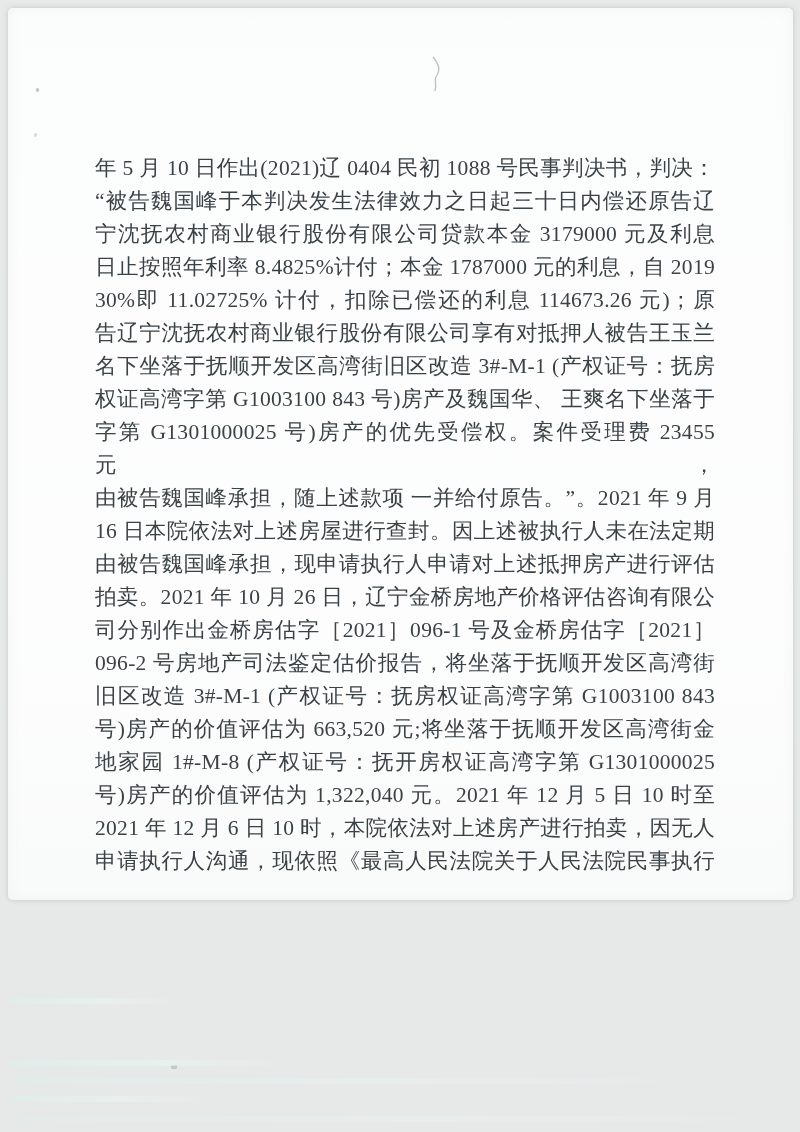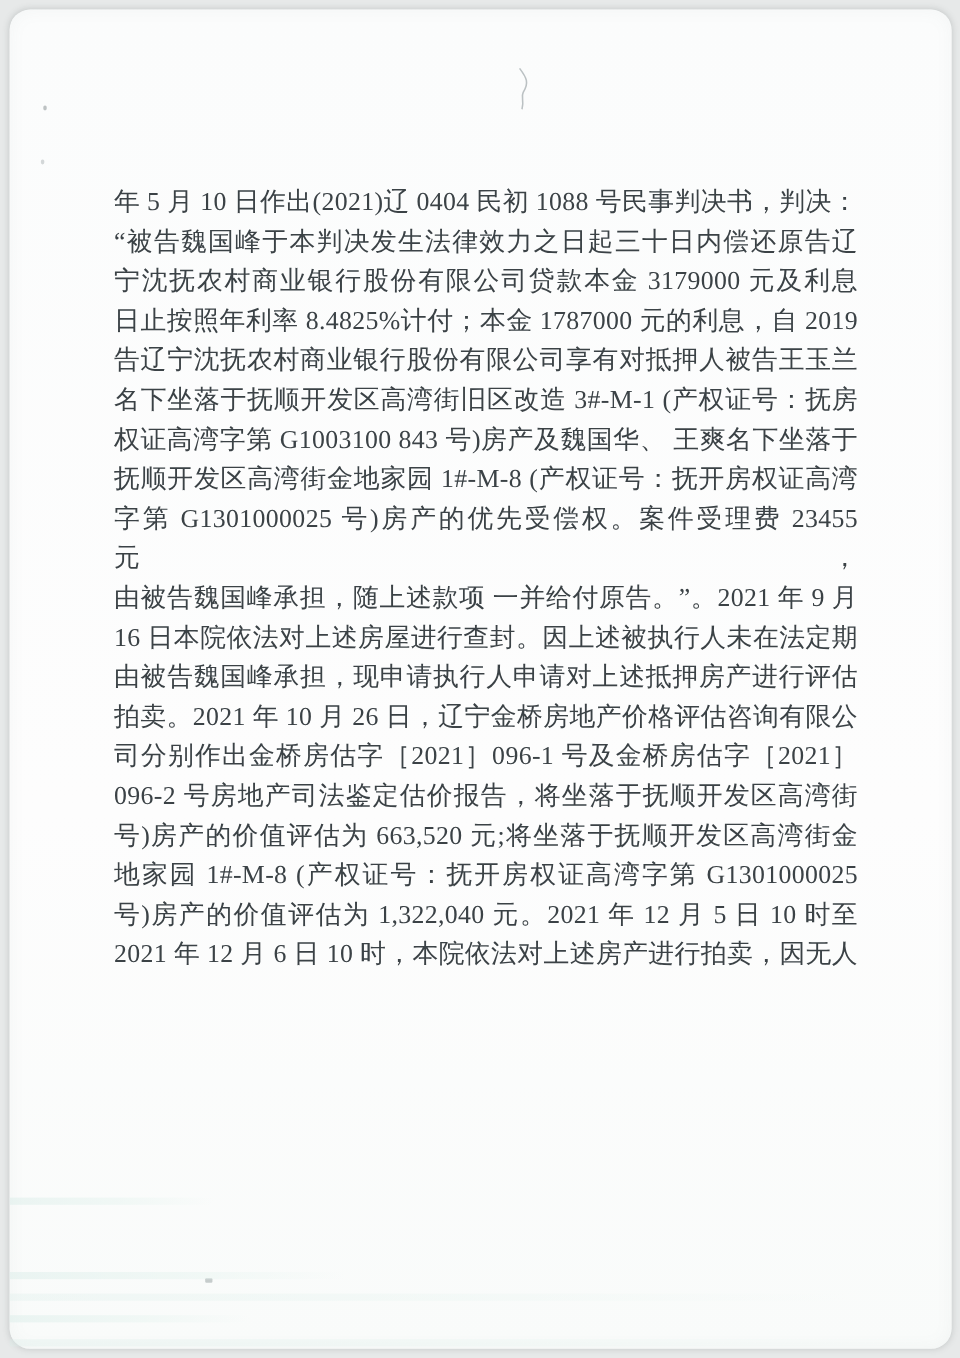--- a/index.html
+++ b/index.html
@@ -5,23 +5,23 @@
   html,body{margin:0;padding:0;}
   body{
     width:800px;height:1132px;
     background:#e7e9e9;
     position:relative;
     overflow:hidden;
     font-family:"Liberation Serif","DejaVu Serif",serif;
   }
   .page{
     position:absolute;
-    left:8px;top:8px;width:785px;height:1116px;
+    left:8px;top:8px;width:785px;height:892px;
     background:linear-gradient(180deg,#fbfcfc 0%,#fdfdfd 60%,#f9fbfa 100%);
-    border-radius:17px;
+    border-radius:5px;
     box-shadow:0 0 5px rgba(90,100,100,0.25), inset 0 0 14px rgba(120,130,130,0.06);
   }
   .text-block{
     position:absolute;
     left:87px;top:144px;width:620px;
     font-size:21.5px;
     line-height:33px;
     color:#3b4246;
     text-align:justify;
     text-align-last:justify;
@@ -65,29 +65,31 @@
   <div class="artifact streak" style="top:1052px;width:280px;"></div>
   <div class="artifact streak wide" style="top:1070px;width:700px;"></div>
   <div class="artifact streak" style="top:1088px;width:200px;"></div>
   <div class="artifact streak wide" style="top:1108px;width:780px;"></div>
 
   <div class="text-block">
     <div class="line">年 5 月 10 日作出(2021)辽 0404 民初 1088 号民事判决书，判决：</div>
     <div class="line">“被告魏国峰于本判决发生法律效力之日起三十日内偿还原告辽</div>
     <div class="line">宁沈抚农村商业银行股份有限公司贷款本金 3179000 元及利息</div>
     <div class="line">日止按照年利率 8.4825%计付；本金 1787000 元的利息，自 2019</div>
+    <div class="line">30%即 11.02725% 计付，扣除已偿还的利息 114673.26 元)；原</div>
     <div class="line">告辽宁沈抚农村商业银行股份有限公司享有对抵押人被告王玉兰</div>
     <div class="line">名下坐落于抚顺开发区高湾街旧区改造 3#-M-1 (产权证号：抚房</div>
     <div class="line">权证高湾字第 G1003100 843 号)房产及魏国华、 王爽名下坐落于</div>
-    <div class="line">抚顺开发区高湾街金地家园 1#-M-8 (产权证号：抚开房权证高湾</div>
     <div class="line">字第 G1301000025 号)房产的优先受偿权。案件受理费 23455 元，</div>
     <div class="line">由被告魏国峰承担，随上述款项 一并给付原告。”。2021 年 9 月</div>
     <div class="line">16 日本院依法对上述房屋进行查封。因上述被执行人未在法定期</div>
     <div class="line">由被告魏国峰承担，现申请执行人申请对上述抵押房产进行评估</div>
     <div class="line">拍卖。2021 年 10 月 26 日，辽宁金桥房地产价格评估咨询有限公</div>
     <div class="line">司分别作出金桥房估字［2021］096-1 号及金桥房估字［2021］</div>
     <div class="line">096-2 号房地产司法鉴定估价报告，将坐落于抚顺开发区高湾街</div>
+    <div class="line">旧区改造 3#-M-1 (产权证号：抚房权证高湾字第 G1003100 843</div>
     <div class="line">号)房产的价值评估为 663,520 元;将坐落于抚顺开发区高湾街金</div>
     <div class="line">地家园 1#-M-8 (产权证号：抚开房权证高湾字第 G1301000025</div>
     <div class="line">号)房产的价值评估为 1,322,040 元。2021 年 12 月 5 日 10 时至</div>
     <div class="line">2021 年 12 月 6 日 10 时，本院依法对上述房产进行拍卖，因无人</div>
+    <div class="line">申请执行人沟通，现依照《最高人民法院关于人民法院民事执行</div>
   </div>
 </div>
 
 </body></html>

